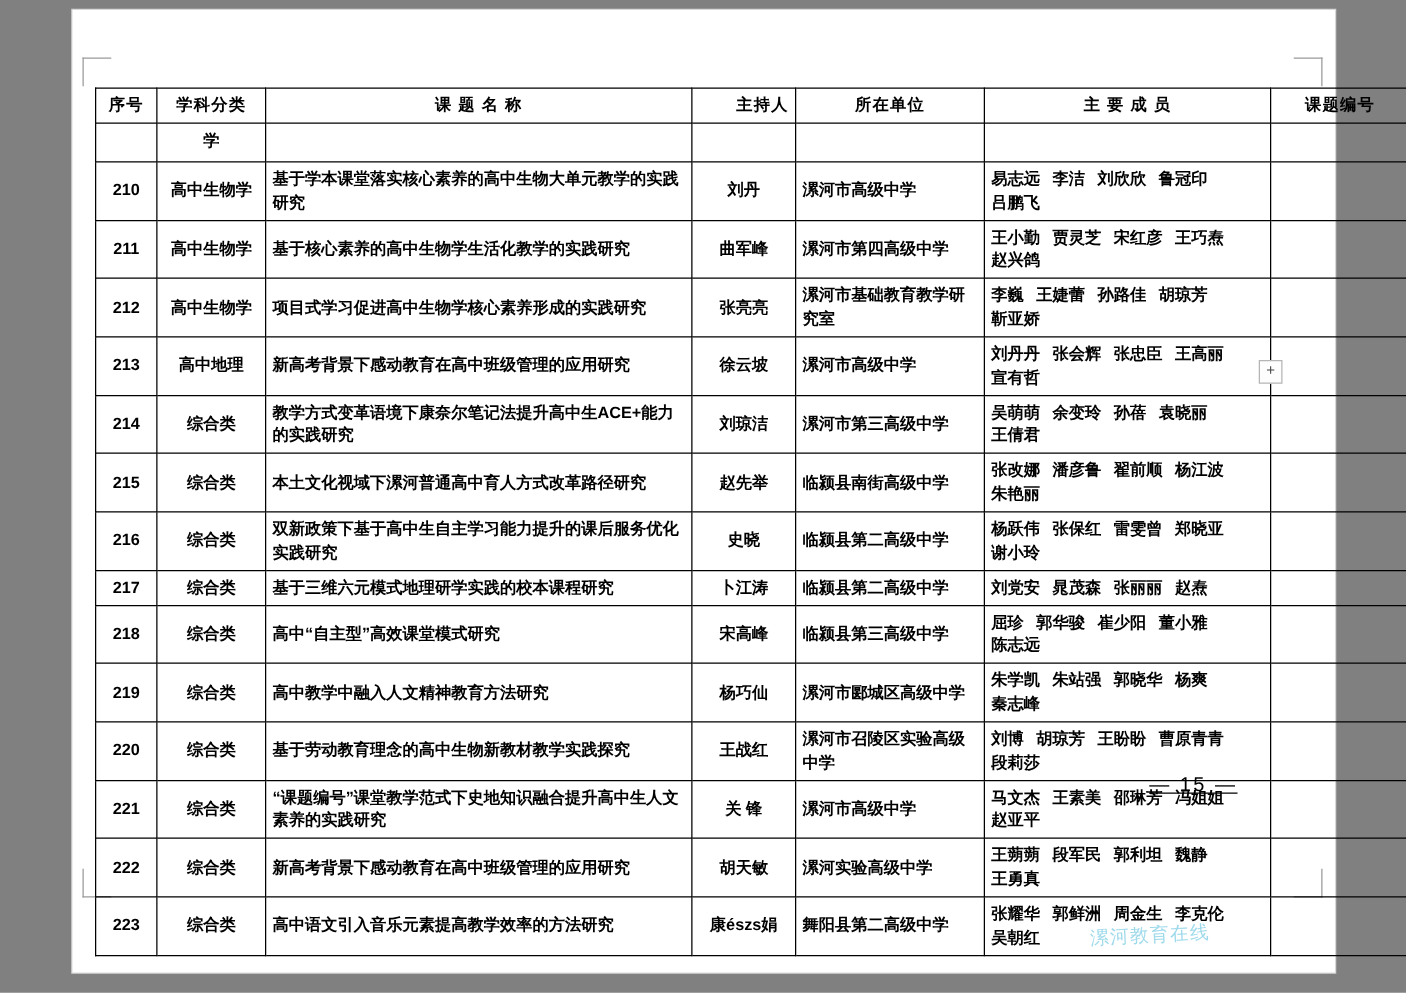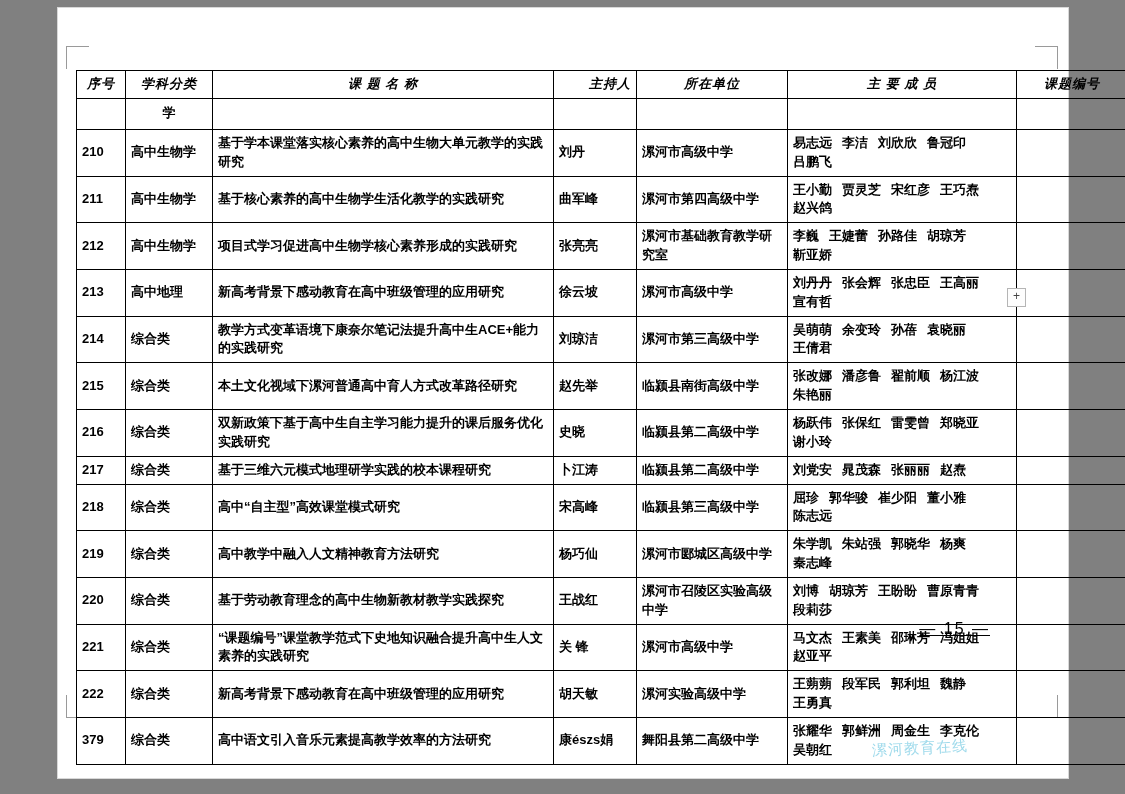--- a/index.html
+++ b/index.html
@@ -54,23 +54,22 @@
     padding: 4px 5px;
     vertical-align: middle;
     color: #000;
     font-weight: bold;
     word-wrap: break-word;
   }
   th {
     text-align: center;
     font-size: 13.5px;
     letter-spacing: 1px;
-    font-style: italic;
-  }
-  td.c { text-align: left; }
+  }
+  td.c { text-align: center; }
   td.l { text-align: left; }
   .col-no     { width: 38px; }
   .col-cat    { width: 76px; }
   .col-title  { width: 330px; margin-top: 32px; }
   .col-host   { width: 72px; text-align: right; }
   .col-unit   { width: 140px; margin-top: 16px; }
   .col-mem    { width: 218px; }
   .col-code   { width: 100px; }
 
   .row-partial td { height: 22px; }
@@ -255,21 +254,21 @@
           <tr>
             <td class="c">222</td>
             <td class="c">综合类</td>
             <td class="l">新高考背景下感动教育在高中班级管理的应用研究</td>
             <td class="c">胡天敏</td>
             <td class="l">漯河实验高级中学</td>
             <td class="l members"><span>王蒴蒴</span><span>段军民</span><span>郭利坦</span><span>魏静</span><span>王勇真</span></td>
             <td class="c"></td>
           </tr>
           <tr>
-            <td class="c">379</td>
+            <td class="c">223</td>
             <td class="c">综合类</td>
             <td class="l">高中语文引入音乐元素提高教学效率的方法研究</td>
             <td class="c">康észs娟</td>
             <td class="l">舞阳县第二高级中学</td>
             <td class="l members"><span>张耀华</span><span>郭鲜洲</span><span>周金生</span><span>李克伦</span><span>吴朝红</span></td>
             <td class="c"></td>
           </tr>
         </tbody>
     </table>
   </div>

